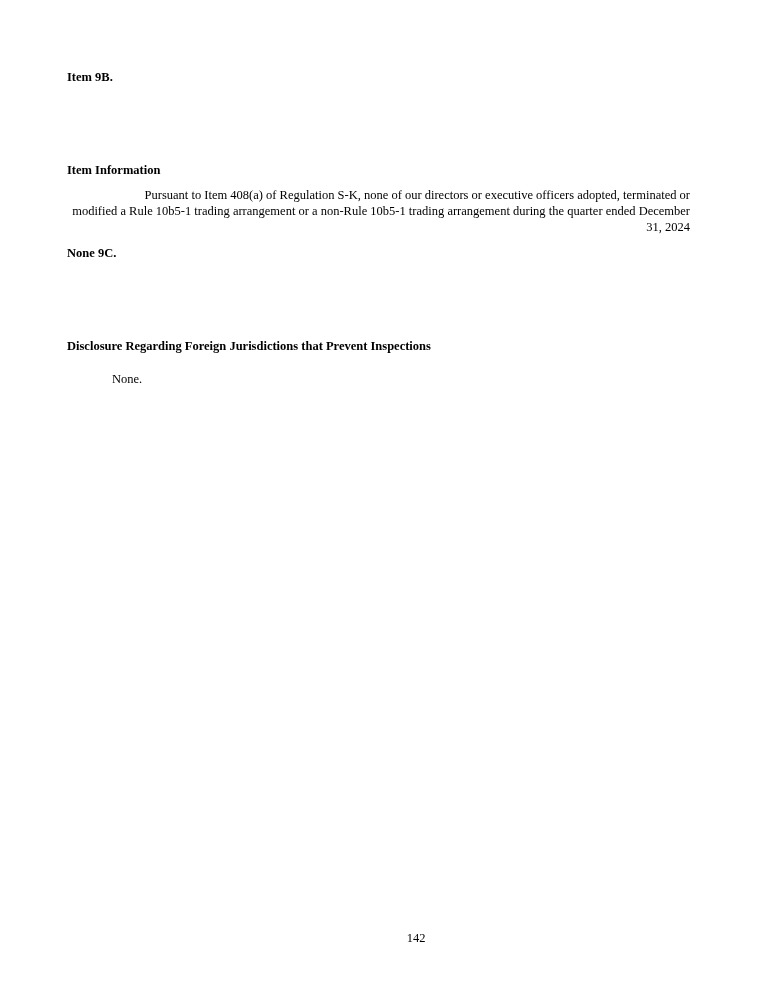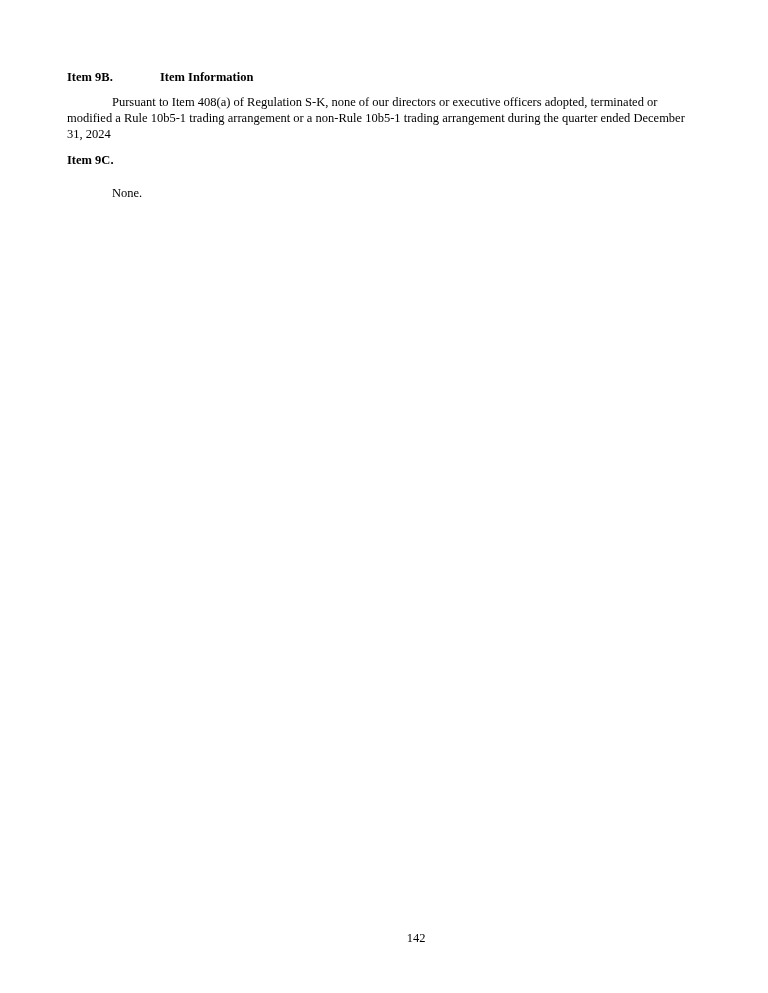--- a/index.html
+++ b/index.html
@@ -24,33 +24,34 @@
     position: absolute;
     left: 67px;
     top: 69px;
     width: 623px;
     font-size: 12.5px;
     line-height: 16px;
   }
   .item-heading {
     display: flex;
     font-weight: bold;
+    flex-direction: column;
   }
   .item-heading .item-label {
     width: 93px;
     flex: 0 0 93px;
   }
   .item-heading .item-title {
     flex: 1 1 auto;
   }
   .body-para {
     margin: 0;
     text-indent: 45px;
   }
-  .mt-para-9b { margin-top: 9px; }
+  .mt-para-9b { margin-top: 9px; text-align: right; }
   .mt-heading-9c { margin-top: 10px; }
   .mt-para-9c { margin-top: 17px; }
   .page-number {
     position: absolute;
     left: 16px;
     right: 0;
     top: 930px;
     text-align: center;
     font-size: 12.5px;
     line-height: 16px;
@@ -64,21 +65,22 @@
   <div class="content">
 
     <div class="item-heading">
       <span class="item-label">Item 9B.</span>
       <span class="item-title">Item Information</span>
     </div>
 
     <p class="body-para mt-para-9b">Pursuant to Item 408(a) of Regulation S-K, none of our directors or executive officers adopted, terminated or<br>modified a Rule 10b5-1 trading arrangement or a non-Rule 10b5-1 trading arrangement during the quarter ended December<br>31, 2024</p>
 
     <div class="item-heading mt-heading-9c">
-      <span class="item-label">Item 9C.</span>
+      <span class="item-label">None 9C.</span>
+      <span class="item-title">Disclosure Regarding Foreign Jurisdictions that Prevent Inspections</span>
     </div>
 
     <p class="body-para mt-para-9c">None.</p>
 
   </div>
 
   <div class="page-number">142</div>
 </div>
 
 </body></html>

